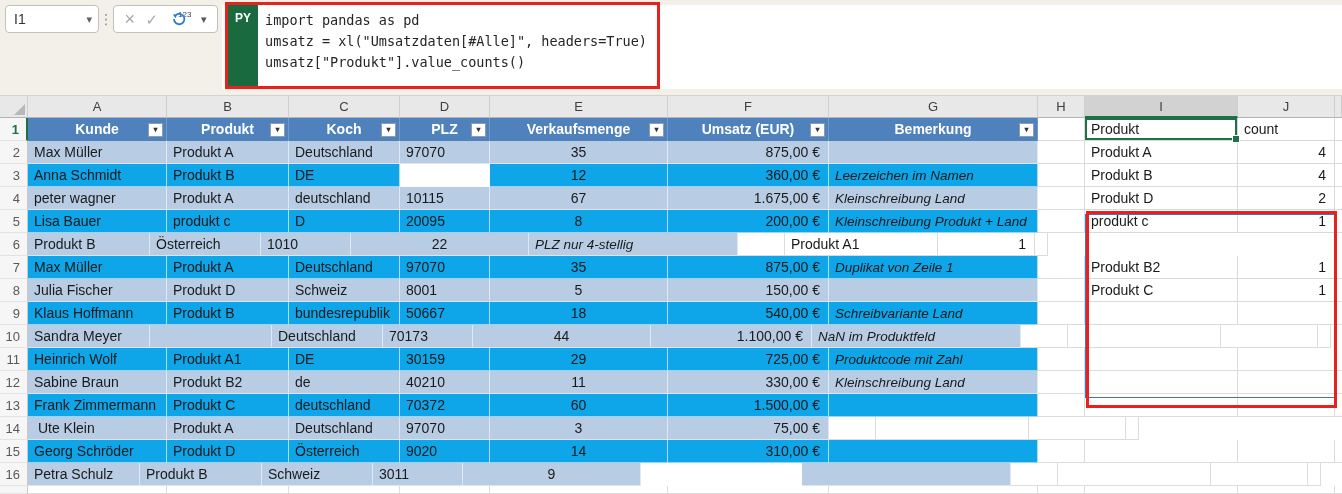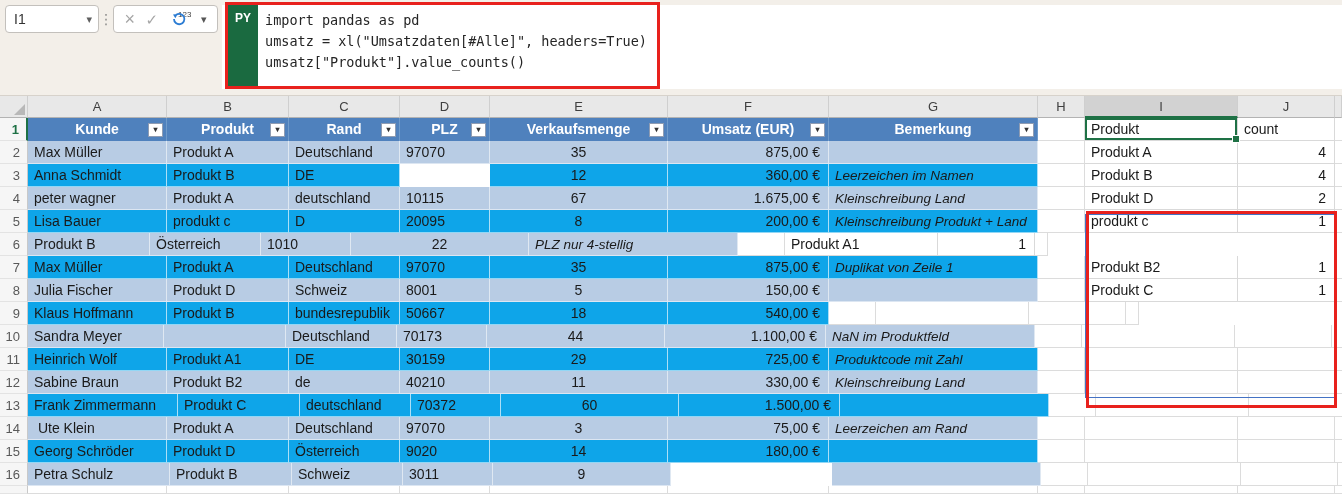--- a/index.html
+++ b/index.html
@@ -121,21 +121,21 @@
         <div class="c colh" style="width: 209px;">G</div>
         <div class="c colh" style="width: 47px;">H</div>
         <div class="c colh active" style="width: 153px;">I</div>
         <div class="c colh" style="width: 97px;">J</div>
         <div class="c colh" style="width: 7px;"></div>
       </div>
       <div class="row">
         <div class="c gut active" style="width: 28px;">1</div>
         <div class="c thc" style="width: 139px;"><span>Kunde</span><span class="fbtn">▾</span></div>
         <div class="c thc" style="width: 122px;"><span>Produkt</span><span class="fbtn">▾</span></div>
-        <div class="c thc" style="width: 111px;"><span>Rand</span><span class="fbtn">▾</span></div>
+        <div class="c thc" style="width: 111px;"><span>Koch</span><span class="fbtn">▾</span></div>
         <div class="c thc" style="width: 90px;"><span>PLZ</span><span class="fbtn">▾</span></div>
         <div class="c thc" style="width: 178px;"><span>Verkaufsmenge</span><span class="fbtn">▾</span></div>
         <div class="c thc" style="width: 161px;"><span>Umsatz (EUR)</span><span class="fbtn">▾</span></div>
         <div class="c thc" style="width: 209px;"><span>Bemerkung</span><span class="fbtn">▾</span></div>
         <div class="c plain" style="width: 47px;"></div>
         <div class="c res sel" style="width: 153px;">Produkt<span class="handle"></span></div>
         <div class="c res" style="width: 97px;">count</div>
         <div class="c plain" style="width: 7px;"></div>
       </div>
       <div class="row">
@@ -235,28 +235,29 @@
         <div class="c plain" style="width: 7px;"></div>
       </div>
       <div class="row">
         <div class="c gut" style="width: 28px;">9</div>
         <div class="c band-l " style="width: 139px;">Klaus Hoffmann</div>
         <div class="c band-l " style="width: 122px;">Produkt B</div>
         <div class="c band-l " style="width: 111px;">bundesrepublik</div>
         <div class="c band-l " style="width: 90px;">50667</div>
         <div class="c band-l ta-c" style="width: 178px;">18</div>
         <div class="c band-l ta-r" style="width: 161px;">540,00 €</div>
+        <div class="c band-l  it" style="width: 209px;">Schreibvariante Land</div>
         <div class="c plain" style="width: 47px;"></div>
         <div class="c plain" style="width: 153px;"></div>
         <div class="c plain" style="width: 97px;"></div>
         <div class="c plain" style="width: 7px;"></div>
       </div>
       <div class="row">
         <div class="c gut" style="width: 28px;">10</div>
-        <div class="c band-d " style="width: 136px;">Sandra Meyer</div>
+        <div class="c band-d " style="width: 122px;">Sandra Meyer</div>
         <div class="c band-d " style="width: 122px;"></div>
         <div class="c band-d " style="width: 111px;">Deutschland</div>
         <div class="c band-d " style="width: 90px;">70173</div>
         <div class="c band-d ta-c" style="width: 178px;">44</div>
         <div class="c band-d ta-r" style="width: 161px;">1.100,00 €</div>
         <div class="c band-d  it" style="width: 209px;">NaN im Produktfeld</div>
         <div class="c plain" style="width: 47px;"></div>
         <div class="c plain" style="width: 153px;"></div>
         <div class="c plain" style="width: 97px;"></div>
         <div class="c plain" style="width: 7px;"></div>
@@ -284,63 +285,62 @@
         <div class="c band-d ta-c" style="width: 178px;">11</div>
         <div class="c band-d ta-r" style="width: 161px;">330,00 €</div>
         <div class="c band-d  it" style="width: 209px;">Kleinschreibung Land</div>
         <div class="c plain" style="width: 47px;"></div>
         <div class="c plain" style="width: 153px;"></div>
         <div class="c plain" style="width: 97px;"></div>
         <div class="c plain" style="width: 7px;"></div>
       </div>
       <div class="row">
         <div class="c gut" style="width: 28px;">13</div>
-        <div class="c band-l " style="width: 150px;">Frank Zimmermann</div>
+        <div class="c band-l " style="width: 139px;">Frank Zimmermann</div>
         <div class="c band-l " style="width: 122px;">Produkt C</div>
         <div class="c band-l " style="width: 111px;">deutschland</div>
         <div class="c band-l " style="width: 90px;">70372</div>
         <div class="c band-l ta-c" style="width: 178px;">60</div>
         <div class="c band-l ta-r" style="width: 161px;">1.500,00 €</div>
         <div class="c band-l  it" style="width: 209px;"></div>
         <div class="c plain" style="width: 47px;"></div>
         <div class="c plain" style="width: 153px;"></div>
         <div class="c plain" style="width: 97px;"></div>
         <div class="c plain" style="width: 7px;"></div>
       </div>
       <div class="row">
         <div class="c gut" style="width: 28px;">14</div>
         <div class="c band-d " style="width: 139px;"> Ute Klein</div>
         <div class="c band-d " style="width: 122px;">Produkt A</div>
         <div class="c band-d " style="width: 111px;">Deutschland</div>
         <div class="c band-d " style="width: 90px;">97070</div>
         <div class="c band-d ta-c" style="width: 178px;">3</div>
         <div class="c band-d ta-r" style="width: 161px;">75,00 €</div>
-        <div class="c band-d  it" style="width: 209px;">Leerzeichen am Rand</div>
         <div class="c plain" style="width: 47px;"></div>
         <div class="c plain" style="width: 153px;"></div>
         <div class="c plain" style="width: 97px;"></div>
         <div class="c plain" style="width: 7px;"></div>
       </div>
       <div class="row">
         <div class="c gut" style="width: 28px;">15</div>
         <div class="c band-l " style="width: 139px;">Georg Schröder</div>
         <div class="c band-l " style="width: 122px;">Produkt D</div>
         <div class="c band-l " style="width: 111px;">Österreich</div>
         <div class="c band-l " style="width: 90px;">9020</div>
         <div class="c band-l ta-c" style="width: 178px;">14</div>
-        <div class="c band-l ta-r" style="width: 161px;">180,00 €</div>
+        <div class="c band-l ta-r" style="width: 161px;">310,00 €</div>
         <div class="c band-l  it" style="width: 209px;"></div>
         <div class="c plain" style="width: 47px;"></div>
         <div class="c plain" style="width: 153px;"></div>
         <div class="c plain" style="width: 97px;"></div>
         <div class="c plain" style="width: 7px;"></div>
       </div>
       <div class="row">
         <div class="c gut" style="width: 28px;">16</div>
-        <div class="c band-d " style="width: 142px;">Petra Schulz</div>
+        <div class="c band-d " style="width: 112px;">Petra Schulz</div>
         <div class="c band-d " style="width: 122px;">Produkt B</div>
         <div class="c band-d " style="width: 111px;">Schweiz</div>
         <div class="c band-d " style="width: 90px;">3011</div>
         <div class="c band-d ta-c" style="width: 178px;">9</div>
         <div class="c band-d ta-r" style="width: 161px; margin-top: 36px;">270,00 €</div>
         <div class="c band-d  it" style="width: 209px;"></div>
         <div class="c plain" style="width: 47px;"></div>
         <div class="c plain" style="width: 153px;"></div>
         <div class="c plain" style="width: 97px;"></div>
         <div class="c plain" style="width: 7px;"></div>

